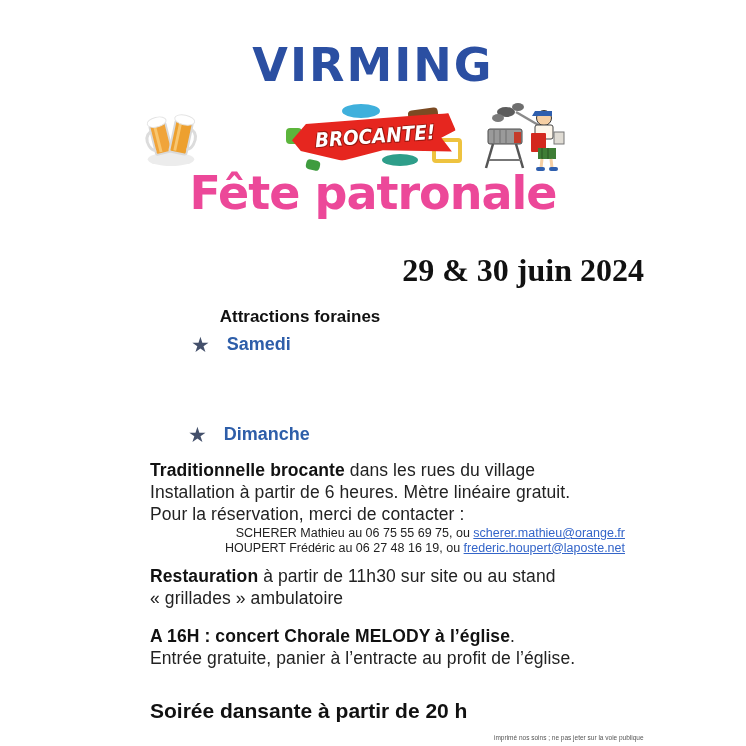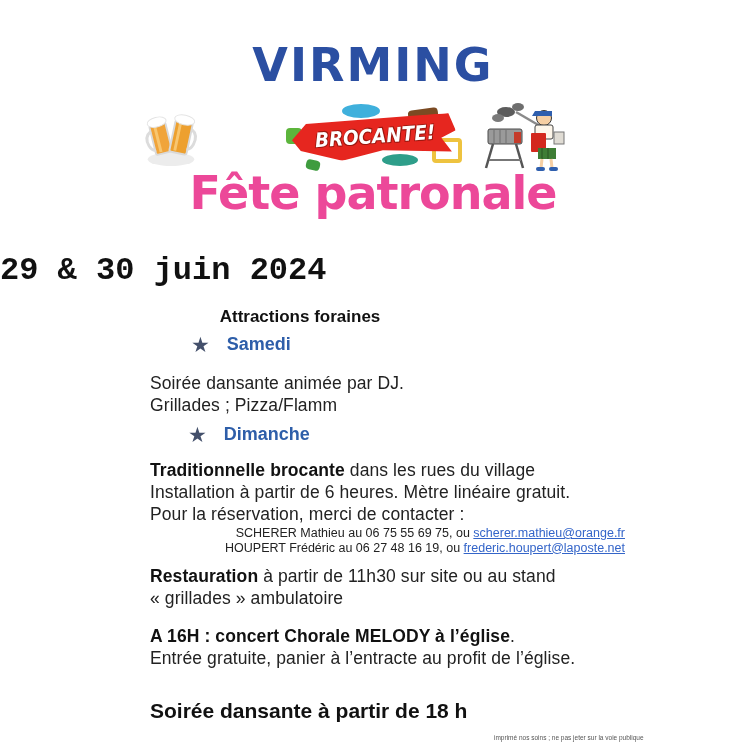--- a/index.html
+++ b/index.html
@@ -14,22 +14,22 @@
     font-family:"DejaVu Sans", sans-serif;
     font-size:46px; font-weight:bold; letter-spacing:2px;
     color:var(--title-blue,#2b4fa2);
   }
   .heading{
     position:absolute; top:166px; left:0; width:746px; text-align:center;
     font-family:"DejaVu Sans", sans-serif;
     font-size:46px; font-weight:bold; letter-spacing:-1px; color:#ec4899;
   }
   .date{
-    position:absolute; top:252px; left:0; width:644px; text-align:left;
-    font-family:Liberation Mono, monospace;
+    position:absolute; top:252px; left:0; width:644px; text-align:right;
+    font-family:Liberation Serif, serif;
     font-size:32px; font-weight:bold; color:#111;
   }
   .subtitle{
     position:absolute; top:307px; left:0; width:600px; text-align:center;
     font-size:17px; font-weight:bold; color:#111;
   }
   
   .beer{ position:absolute; top:106px; left:140px; width:62px; height:62px; }
   .bbq{ position:absolute; top:102px; left:480px; width:88px; height:72px; }
   .sign{
@@ -145,24 +145,20 @@
   </div>
 
   <div class="heading">Fête patronale</div>
   <div class="date">29 &amp; 30 juin 2024</div>
   <div class="subtitle">Attractions foraines</div>
 
   <div class="dayrow" style="top:334px;left:191px;">
     <span class="star">★</span>
     <span class="daylabel">Samedi</span>
   </div>
-  <div class="para" style="top:372px;">
-    <div>Soirée dansante animée par DJ.</div>
-    <div>Grillades ; Pizza/Flamm</div>
-  </div>
 
   <div class="dayrow" style="top:424px;left:188px;">
     <span class="star">★</span>
     <span class="daylabel">Dimanche</span>
   </div>
   <div class="para" style="top:459px;">
     <div><b>Traditionnelle brocante</b><span> dans les rues du village</span></div>
     <div>Installation à partir de 6 heures. Mètre linéaire gratuit.</div>
     <div>Pour la réservation, merci de contacter :</div>
   </div>
@@ -174,17 +170,17 @@
   <div class="para" style="top:565px;">
     <div><b>Restauration</b><span> à partir de 11h30 sur site ou au stand</span></div>
     <div>« grillades » ambulatoire</div>
   </div>
 
   <div class="para" style="top:625px;">
     <div><b>A 16H : concert Chorale MELODY à l’église</b><span>.</span></div>
     <div>Entrée gratuite, panier à l’entracte au profit de l’église.</div>
   </div>
 
-  <div class="closing">Soirée dansante à partir de 18 h</div>
+  <div class="closing">Soirée dansante à partir de 20 h</div>
 
   <div class="footnote">imprimé nos soins ; ne pas jeter sur la voie publique</div>
 
 </div>
 
 </body></html>

